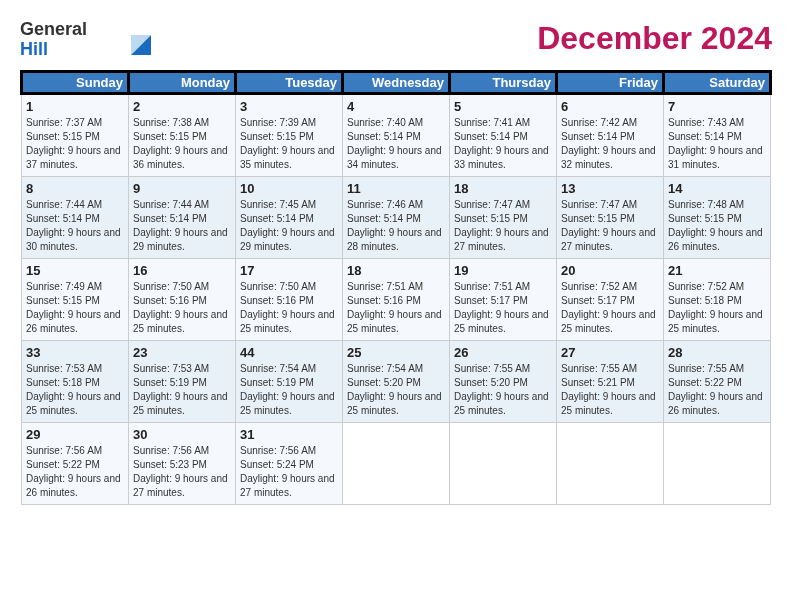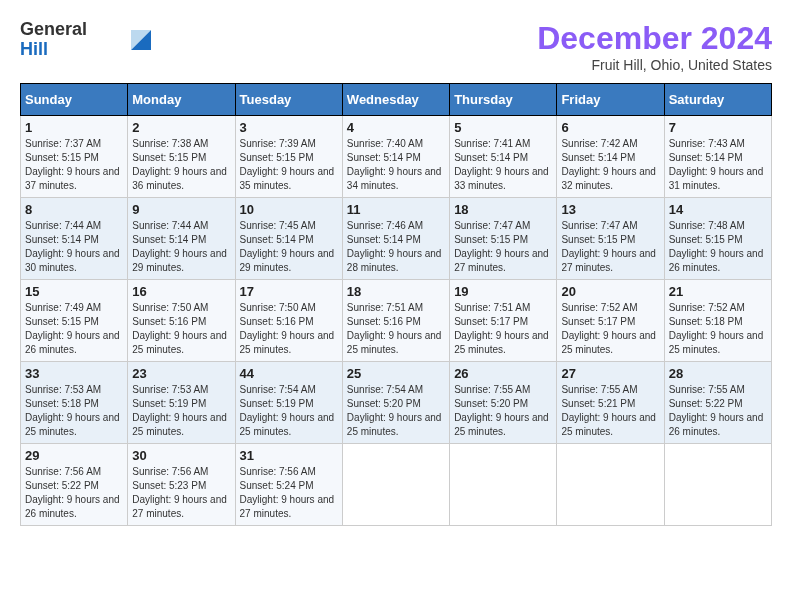--- a/index.html
+++ b/index.html
@@ -19,39 +19,39 @@
     .logo {
       display: flex;
       align-items: center;
     }
     .title-area {
       text-align: right;
     }
     .main-title {
       font-size: 32px;
       font-weight: bold;
-      color: #8b5cf6;
+      color: #be185d;
     }
     .subtitle {
       font-size: 14px;
       color: #444;
     }
     .calendar {
       width: 100%;
       border-collapse: collapse;
       font-size: 11px;
     }
     .calendar thead tr th {
       background-color: #3a7abf;
       color: #fff;
-      padding: 8px 4px;
-      text-align: left;
+      padding: 2px 4px;
+      text-align: right;
       font-size: 13px;
       font-weight: bold;
-      border: 1px solid #000000;
+      border: 3px solid #000000;
     }
     .calendar tbody tr td {
       border: 1px solid #ccc;
       vertical-align: top;
       padding: 4px;
       width: 107px;
       min-height: 80px;
       background: #fff;
     }
     .calendar tbody tr:nth-child(odd) td {
@@ -74,35 +74,34 @@
     }
     .empty-cell {
       background: #fff !important;
     }
   </style>
 </head>
 <body>
 
 <div class="header-area">
   <div class="logo">
-    <div style="display:flex;align-items:center;gap:36px;">
+    <div style="display:flex;align-items:flex-end;gap:36px;">
       <div style="display:flex;flex-direction:column;align-items:flex-start;line-height:1.1;">
         <span style="font-size:18px;font-weight:bold;color:#333;">General</span>
         <span style="font-size:18px;font-weight:bold;color:#1a6bbf;">Hill</span>
       </div>
 
       <svg width="30" height="30" viewBox="0 0 30 30" style="margin-left:3px;">
         <polygon points="5,25 25,25 25,5" fill="#1a6bbf"></polygon>
         <polygon points="5,25 25,5 5,5" fill="#7ab3e0" opacity="0.5"></polygon>
       </svg>
     </div>
   </div>
   <div class="title-area">
     <div class="main-title">December 2024</div>
-    <div class="subtitle">Fruit Hill, Ohio, United States</div>
   </div>
 </div>
 
 <table class="calendar">
   <thead>
     <tr>
       <th>Sunday</th>
       <th>Monday</th>
       <th>Tuesday</th>
       <th>Wednesday</th>

